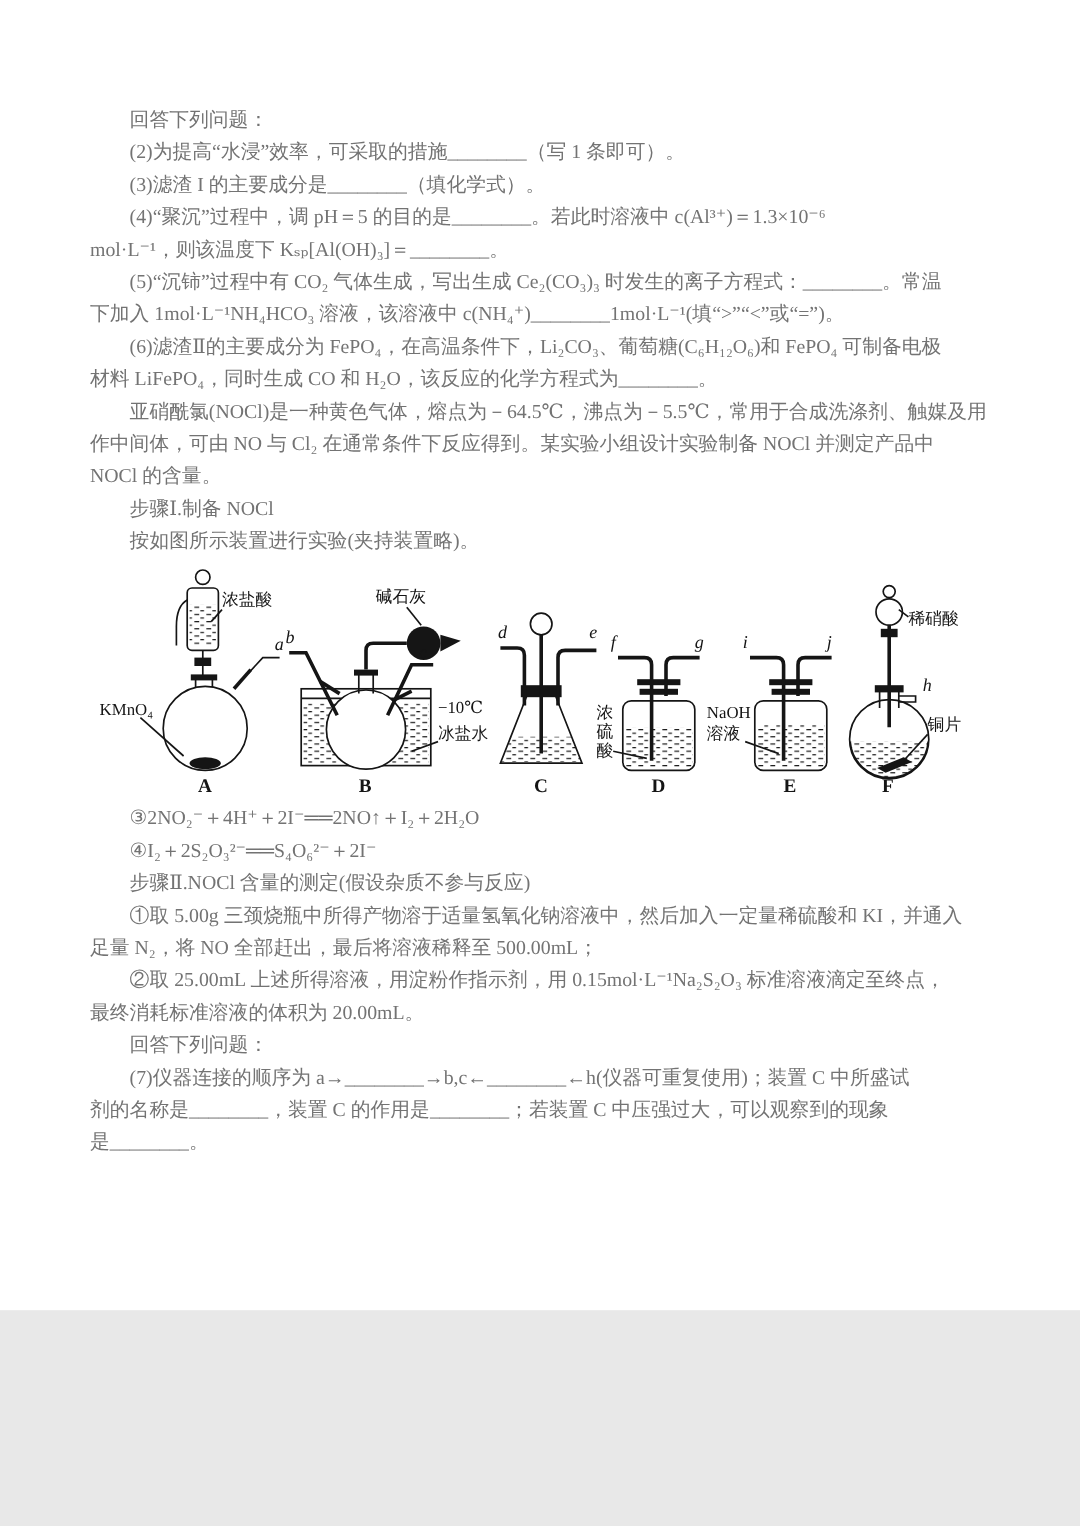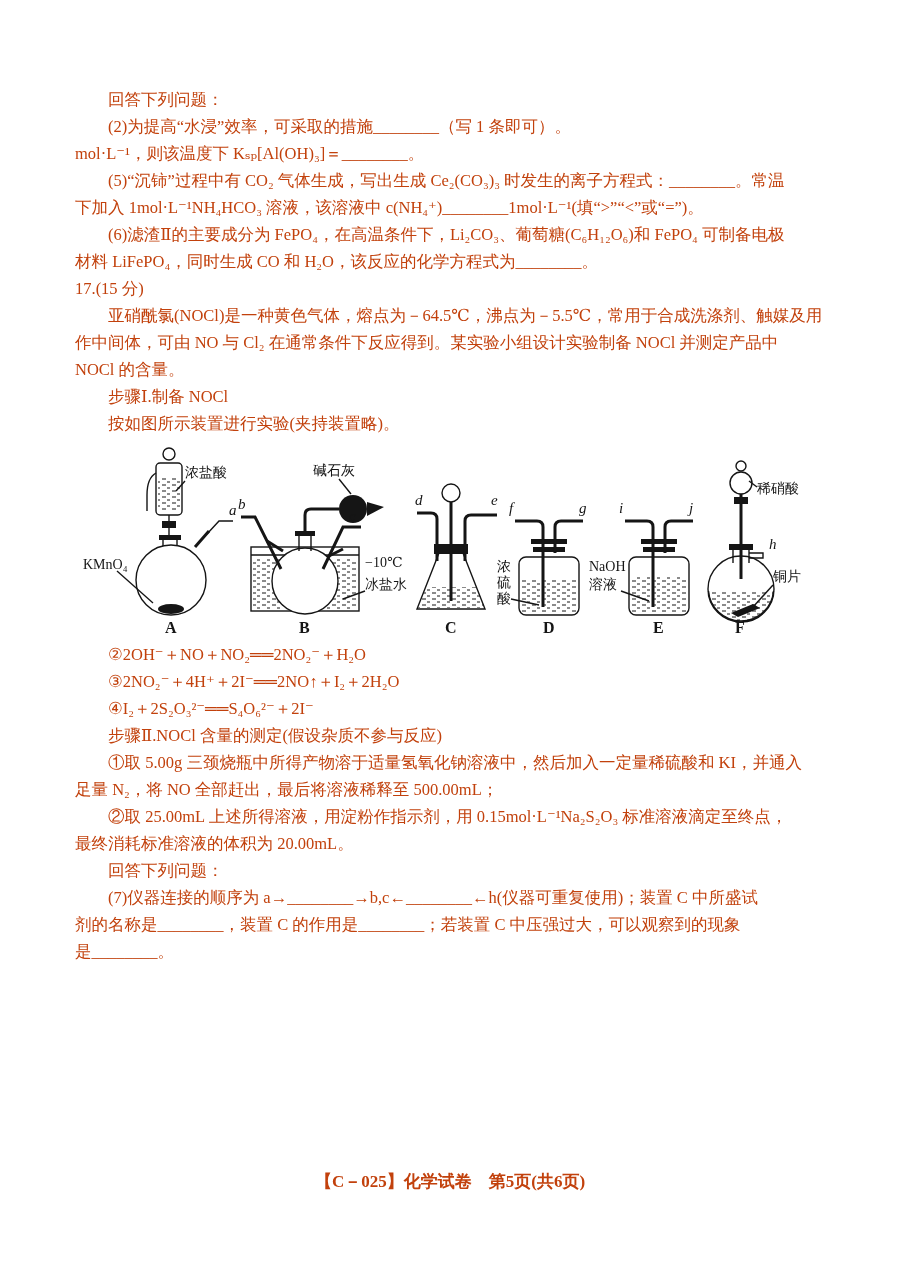--- a/index.html
+++ b/index.html
@@ -1,17 +1,17 @@
 <!DOCTYPE html>
 <html><head>
 <meta charset="utf-8">
 <style>
   html,body{margin:0;padding:0;background:#e8e8e8;}
-  .page{position:relative;width:900px;height:1272px;background:#ffffff;margin:0 auto;
-        font-family:"Liberation Serif","DejaVu Serif",serif;color:#c2410c;overflow:hidden;}
+  .page{position:relative;width:900px;height:1092px;background:#ffffff;margin:0 auto;
+        font-family:"Liberation Serif","DejaVu Serif",serif;color:#737373;overflow:hidden;}
   .content{position:absolute;left:75px;top:86px;width:780px;font-size:16.5px;line-height:27px;}
   .ln{white-space:nowrap;overflow:hidden;}
   .ind{padding-left:33px;}
   .diagram{margin:4px 0 2px 6px;}
   svg{display:block;}
   svg .stroke{stroke:#151515;stroke-width:1.4;fill:none;}
   svg .thick{stroke:#151515;stroke-width:3;fill:none;}
   svg .fillb{fill:#151515;stroke:none;}
   svg .white{fill:#ffffff;}
   svg text{font-family:"Liberation Serif","DejaVu Serif",serif;fill:#151515;}
@@ -22,26 +22,27 @@
           font-weight:bold;font-size:17px;margin-top:24px;}
 </style>
 </head>
 <body>
 
 <div class="page">
   <div class="content">
 
     <div class="ln ind">回答下列问题：</div>
     <div class="ln ind">(2)为提高“水浸”效率，可采取的措施________（写 1 条即可）。</div>
+    <div class="ln ind">(3)滤渣 I 的主要成分是________（填化学式）。</div>
+    <div class="ln ind">(4)“聚沉”过程中，调 pH＝5 的目的是________。若此时溶液中 c(Al³⁺)＝1.3×10⁻⁶</div>
     <div class="ln">mol·L⁻¹，则该温度下 Kₛₚ[Al(OH)₃]＝________。</div>
     <div class="ln ind">(5)“沉铈”过程中有 CO₂ 气体生成，写出生成 Ce₂(CO₃)₃ 时发生的离子方程式：________。常温</div>
     <div class="ln">下加入 1mol·L⁻¹NH₄HCO₃ 溶液，该溶液中 c(NH₄⁺)________1mol·L⁻¹(填“&gt;”“&lt;”或“=”)。</div>
     <div class="ln ind">(6)滤渣Ⅱ的主要成分为 FePO₄，在高温条件下，Li₂CO₃、葡萄糖(C₆H₁₂O₆)和 FePO₄ 可制备电极</div>
     <div class="ln">材料 LiFePO₄，同时生成 CO 和 H₂O，该反应的化学方程式为________。</div>
-    <div class="ln">17.(15 分)</div>
     <div class="ln ind">亚硝酰氯(NOCl)是一种黄色气体，熔点为－64.5℃，沸点为－5.5℃，常用于合成洗涤剂、触媒及用</div>
     <div class="ln">作中间体，可由 NO 与 Cl₂ 在通常条件下反应得到。某实验小组设计实验制备 NOCl 并测定产品中</div>
     <div class="ln">NOCl 的含量。</div>
     <div class="ln ind">步骤Ⅰ.制备 NOCl</div>
     <div class="ln ind">按如图所示装置进行实验(夹持装置略)。</div>
 
     <div class="diagram">
       <svg width="740" height="198" viewBox="0 0 740 198">
         <defs>
           <pattern id="liq" width="10" height="6" patternUnits="userSpaceOnUse">
@@ -157,21 +158,20 @@
           <text class="cjk" x="676" y="52">稀硝酸</text>
           <line class="stroke" x1="676" y1="46" x2="668" y2="40" stroke-width="1"></line>
           <path class="fillb" d="M650,172 l22,-9 l7,4 l-22,9 z"></path>
           <text class="cjk" x="692" y="140">铜片</text>
           <line class="stroke" x1="692" y1="144" x2="672" y2="166" stroke-width="1"></line>
           <text class="letter" x="654" y="192">F</text>
         </g>
       </svg>
     </div>
 
-    <div class="ln ind">②2OH⁻＋NO＋NO₂══2NO₂⁻＋H₂O</div>
     <div class="ln ind">③2NO₂⁻＋4H⁺＋2I⁻══2NO↑＋I₂＋2H₂O</div>
     <div class="ln ind">④I₂＋2S₂O₃²⁻══S₄O₆²⁻＋2I⁻</div>
     <div class="ln ind">步骤Ⅱ.NOCl 含量的测定(假设杂质不参与反应)</div>
     <div class="ln ind">①取 5.00g 三颈烧瓶中所得产物溶于适量氢氧化钠溶液中，然后加入一定量稀硫酸和 KI，并通入</div>
     <div class="ln">足量 N₂，将 NO 全部赶出，最后将溶液稀释至 500.00mL；</div>
     <div class="ln ind">②取 25.00mL 上述所得溶液，用淀粉作指示剂，用 0.15mol·L⁻¹Na₂S₂O₃ 标准溶液滴定至终点，</div>
     <div class="ln">最终消耗标准溶液的体积为 20.00mL。</div>
     <div class="ln ind">回答下列问题：</div>
     <div class="ln ind">(7)仪器连接的顺序为 a→________→b,c←________←h(仪器可重复使用)；装置 C 中所盛试</div>
     <div class="ln">剂的名称是________，装置 C 的作用是________；若装置 C 中压强过大，可以观察到的现象</div>

